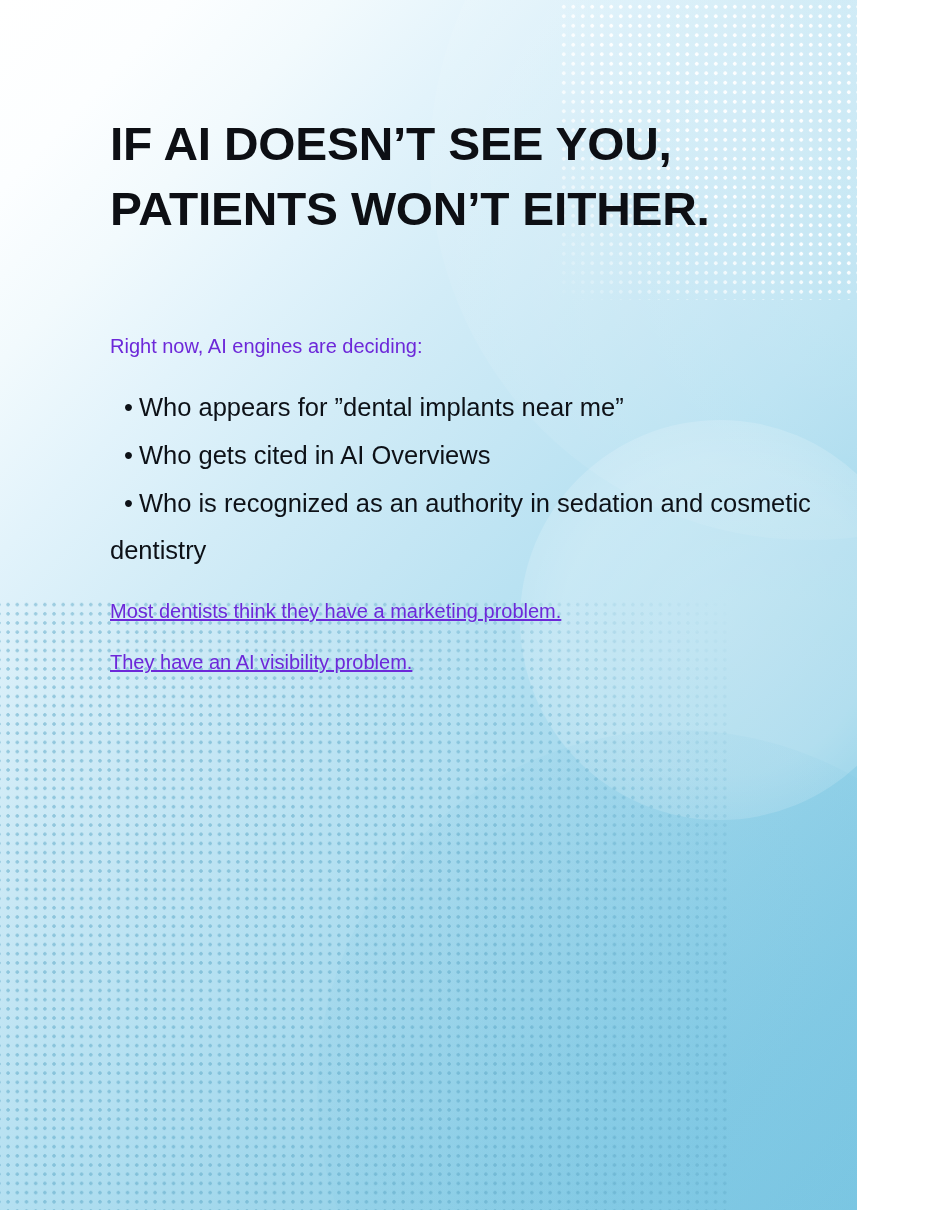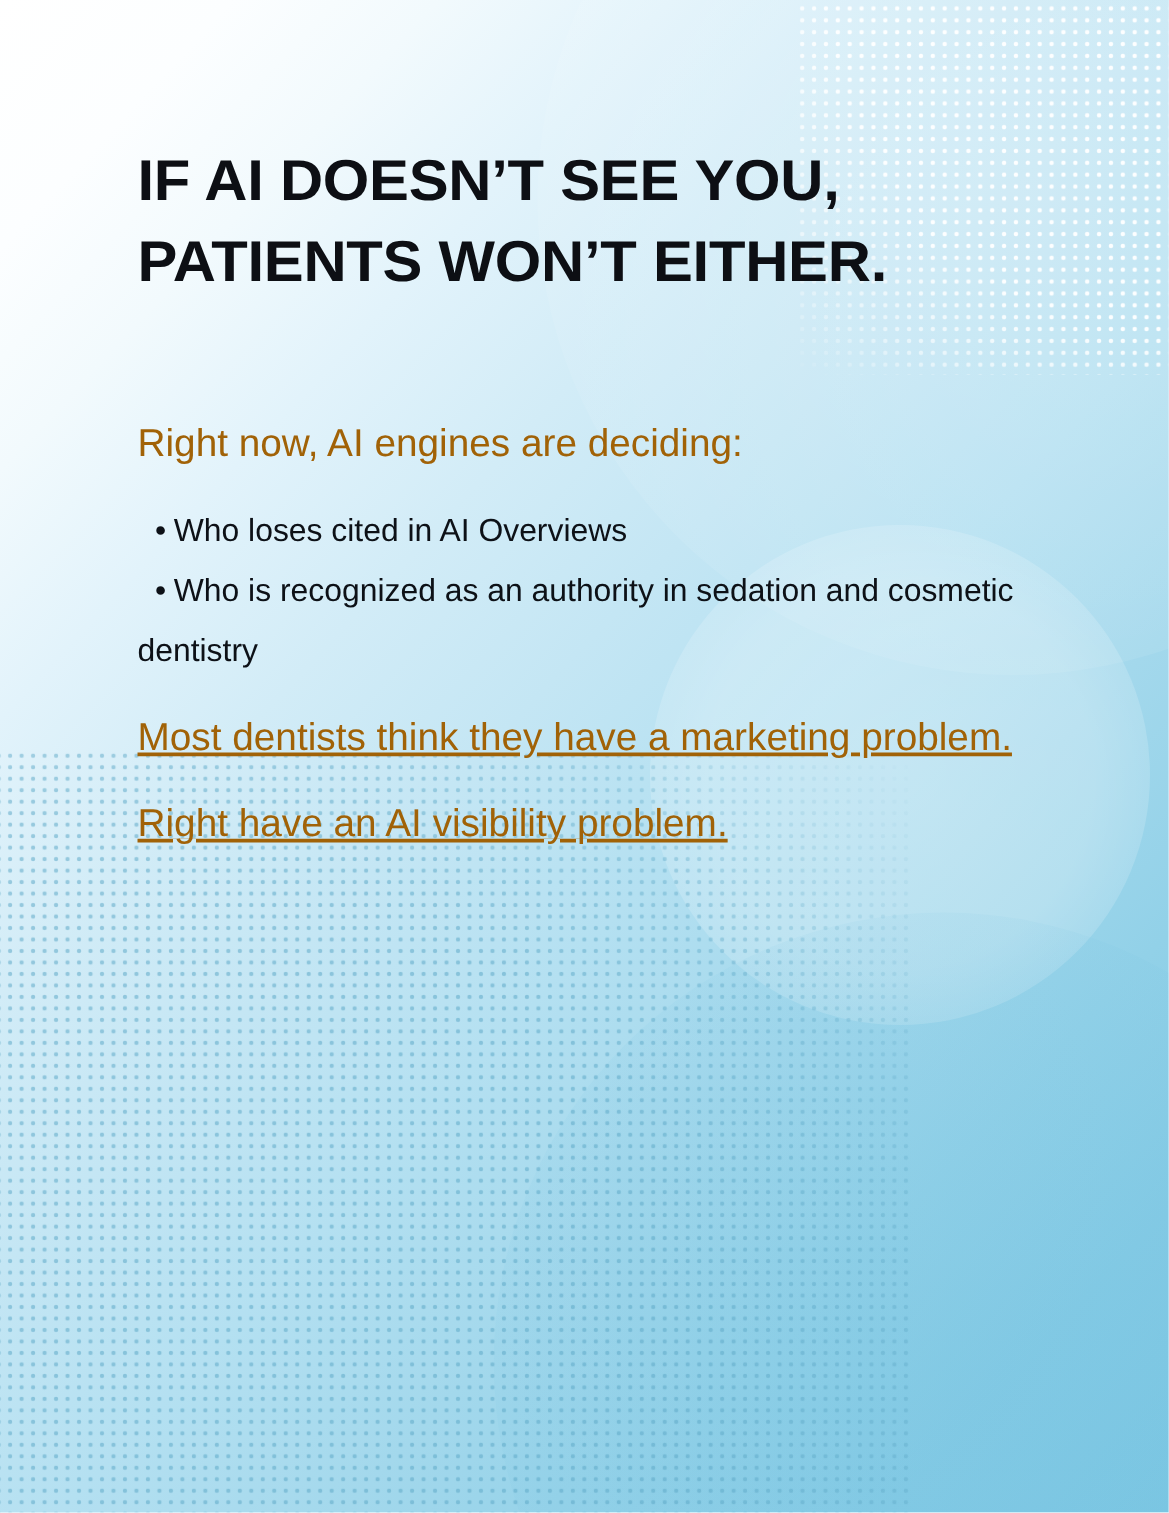--- a/index.html
+++ b/index.html
@@ -8,21 +8,21 @@
   }
   body {
     width: 935px;
     height: 1210px;
     font-family: "Liberation Sans", sans-serif;
     overflow: hidden;
   }
 
   #slide {
     position: relative;
-    width: 935px;
+    width: 857px;
     height: 1210px;
     overflow: hidden;
     background: #cfe9f5;
   }
 
   
   .bg-layer {
     position: absolute;
     inset: 0;
     pointer-events: none;
@@ -162,23 +162,23 @@
     top: 330px;
     left: 0;
     width: 740px;
     color: #0d1117;
     font-size: 25.5px;
     line-height: 1.0;
   }
 
   .para {
     margin: 0 0 22px 0;
-    font-size: 31px;
+    font-size: 20px;
     line-height: 1.62;
-    color: #a16207;
+    color: #6d28d9;
   }
 
   .bullet-list {
     list-style: none;
     margin: 0 0 20px 0;
     padding: 0;
   }
   .bullet-list li {
     margin: 0;
     padding: 0;
@@ -217,27 +217,30 @@
       <span class="hl-line">IF AI DOESN’T SEE YOU,</span>
       <span class="hl-line">PATIENTS WON’T EITHER.</span>
     </h1>
 
     <div id="body">
 
       <p class="para">Right now, AI engines are deciding:</p>
 
       <ul class="bullet-list">
         <li>
-          <span class="bullet-mark">•</span><span>Who loses cited in AI Overviews</span>
+          <span class="bullet-mark">•</span><span>Who appears for ”dental implants near me”</span>
+        </li>
+        <li>
+          <span class="bullet-mark">•</span><span>Who gets cited in AI Overviews</span>
         </li>
         <li>
           <span class="bullet-mark">•</span><span>Who is recognized as an authority in sedation and cosmetic dentistry</span>
         </li>
       </ul>
 
       <div class="para-group">
         <p class="para">Most dentists think they have a marketing problem.</p>
-        <p class="para">Right have an AI visibility problem.</p>
+        <p class="para">They have an AI visibility problem.</p>
       </div>
 
     </div>
   </div>
 </div>
 
 </body></html>

